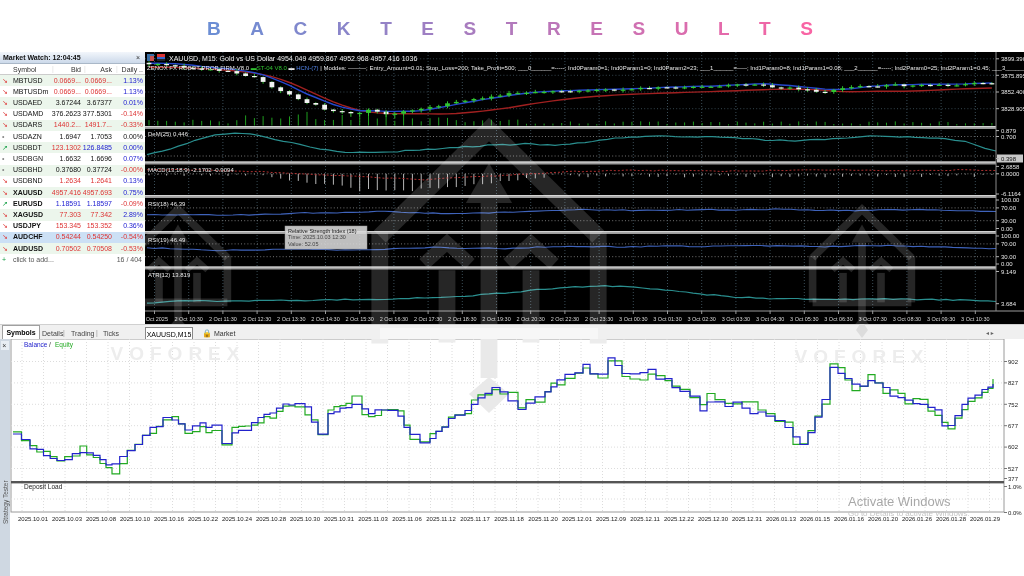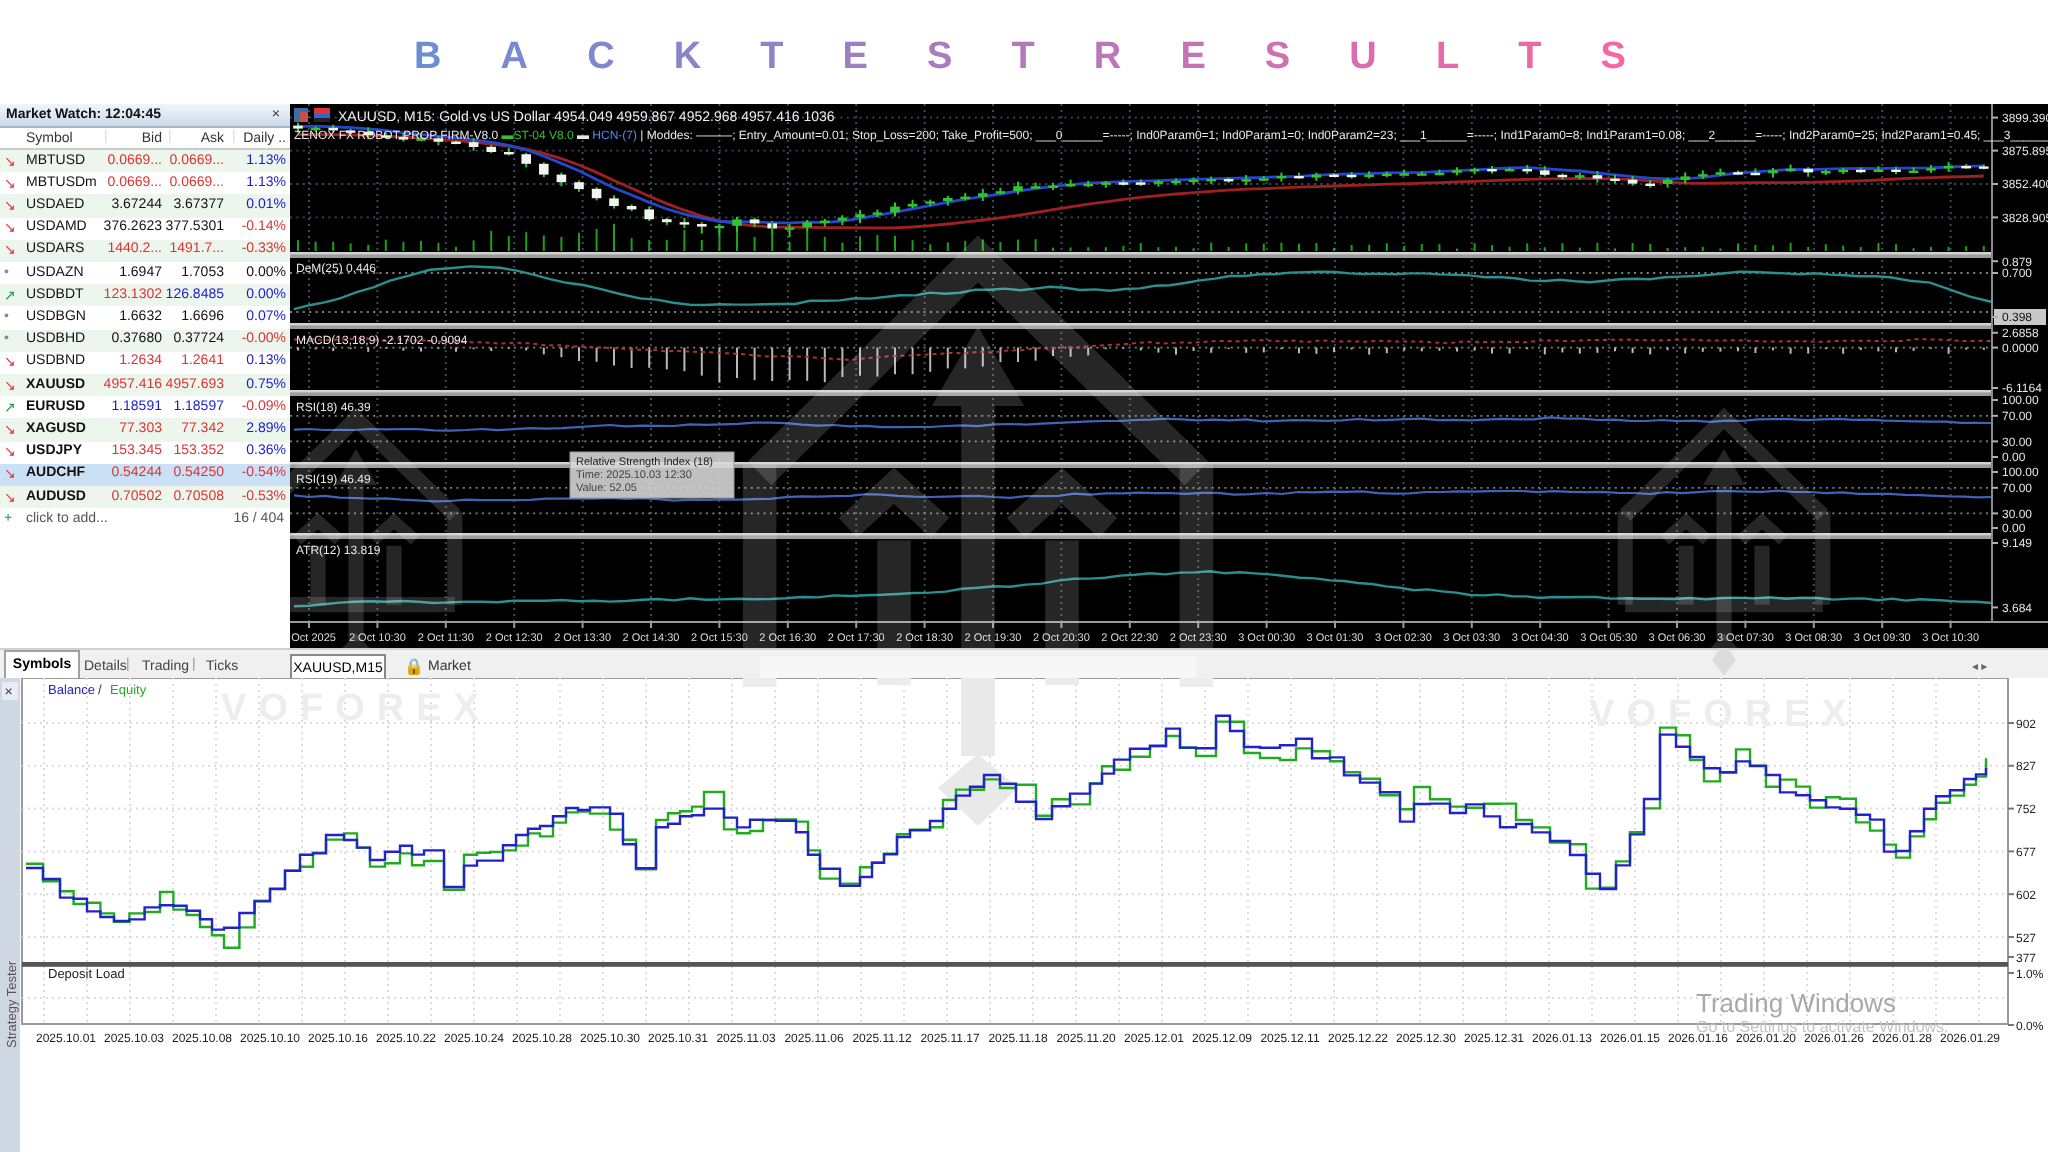--- a/index.html
+++ b/index.html
@@ -881,14 +881,14 @@
       <text x="713" y="182" font-size="6" fill="#222" text-anchor="middle">2025.12.30</text>
       <text x="747" y="182" font-size="6" fill="#222" text-anchor="middle">2025.12.31</text>
       <text x="781" y="182" font-size="6" fill="#222" text-anchor="middle">2026.01.13</text>
       <text x="815" y="182" font-size="6" fill="#222" text-anchor="middle">2026.01.15</text>
       <text x="849" y="182" font-size="6" fill="#222" text-anchor="middle">2026.01.16</text>
       <text x="883" y="182" font-size="6" fill="#222" text-anchor="middle">2026.01.20</text>
       <text x="917" y="182" font-size="6" fill="#222" text-anchor="middle">2026.01.26</text>
       <text x="951" y="182" font-size="6" fill="#222" text-anchor="middle">2026.01.28</text>
       <text x="985" y="182" font-size="6" fill="#222" text-anchor="middle">2026.01.29</text>
     </svg>
-<div style="position:absolute;left:848px;top:494px;font-size:13px;color:#a8a8a8;">Trading Windows</div>
-    <div style="position:absolute;left:848px;top:509px;font-size:8px;color:#c4c4c4;">Go to Settings to activate Windows.</div>
+<div style="position:absolute;left:848px;top:494px;font-size:13px;color:#a8a8a8;">Activate Windows</div>
+    <div style="position:absolute;left:848px;top:509px;font-size:8px;color:#c4c4c4;">Go to Details to activate Windows.</div>
 </div>
 </body></html>

